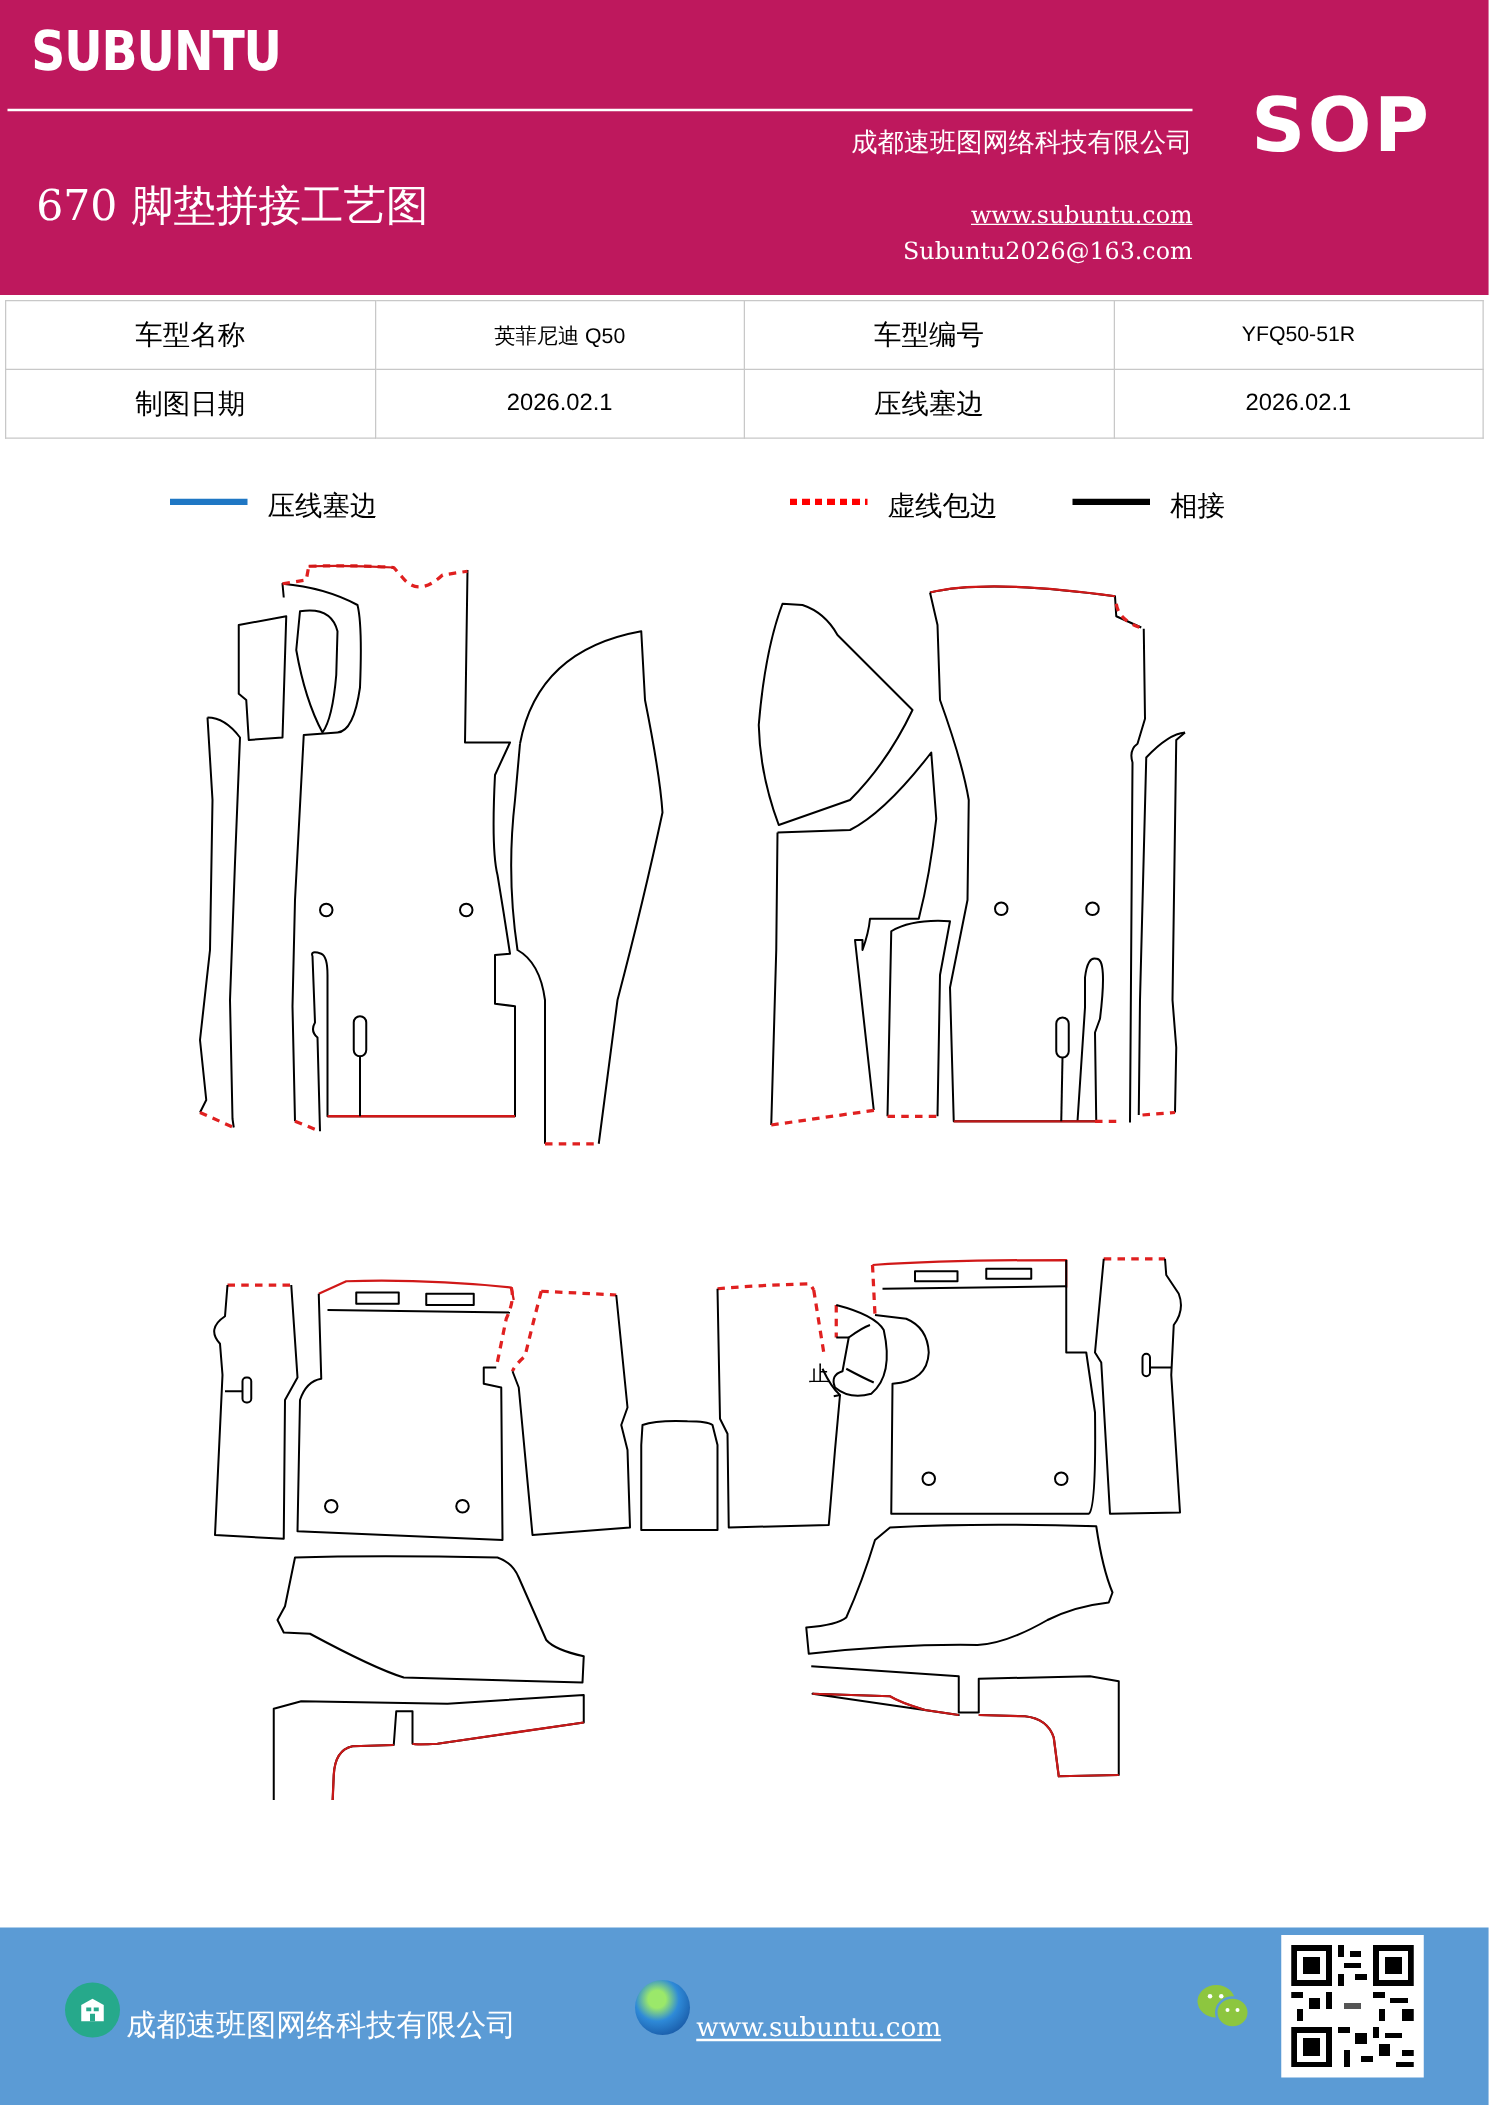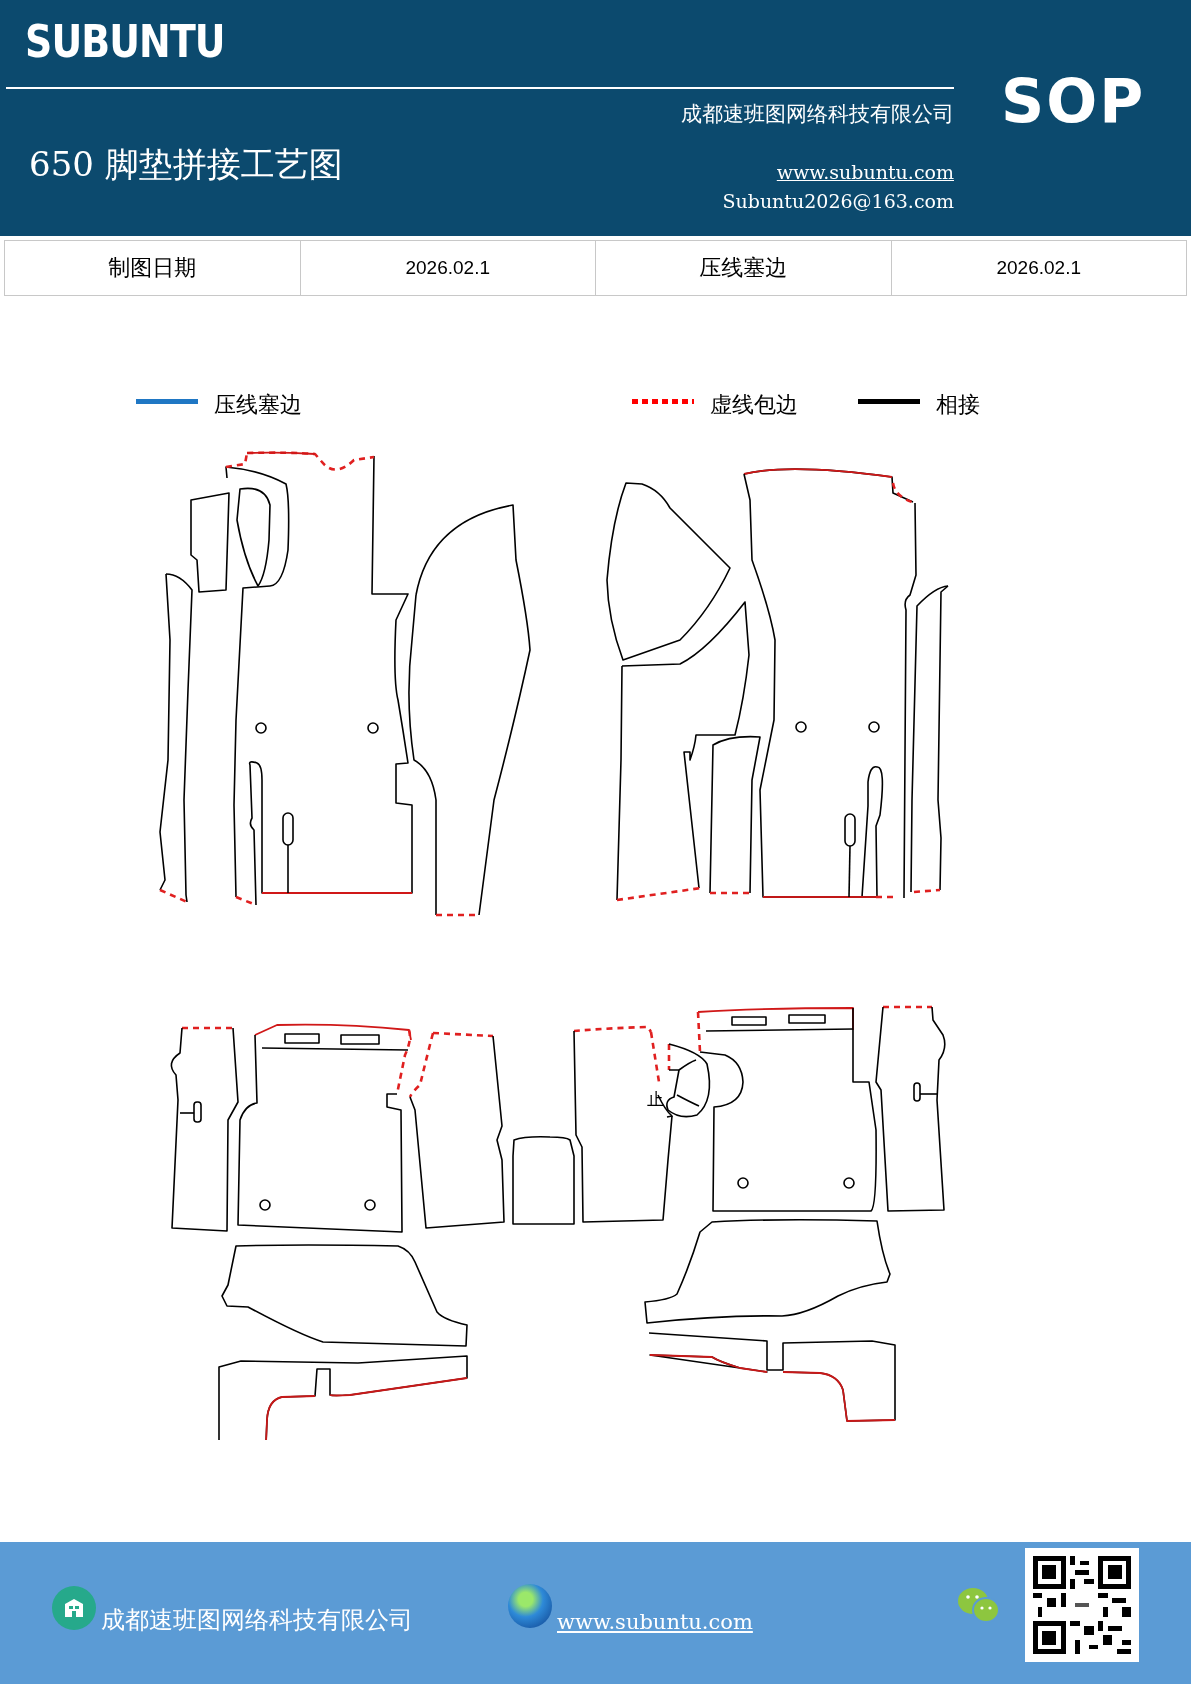--- a/index.html
+++ b/index.html
@@ -1,19 +1,19 @@
 <!DOCTYPE html>
 <html><head>
 <meta charset="utf-8">
 <style>
   * { margin: 0; padding: 0; box-sizing: border-box; }
   html, body { width: 1191px; height: 1684px; background: #ffffff; overflow: hidden; }
   body { position: relative; font-family: "DejaVu Serif", "Liberation Serif", serif; }
 
-  .header { position: absolute; left: 0; top: 0; width: 1191px; height: 236px; background: #0c4a6e; }
+  .header { position: absolute; left: 0; top: 0; width: 1191px; height: 236px; background: #be185d; }
   .brand { position: absolute; left: 25px; top: 16px; font-family: "DejaVu Sans", "Liberation Sans", sans-serif; font-weight: bold; font-size: 44px; color: #ffffff; letter-spacing: -1px; transform: scaleX(0.86); transform-origin: left top; }
   .rule { position: absolute; left: 6px; top: 87px; width: 948px; height: 2px; background: #ffffff; }
   .title { position: absolute; left: 29px; top: 142px; font-size: 34px; color: #ffffff; }
   .company { position: absolute; right: 237px; top: 100px; font-size: 21px; color: #ffffff; white-space: nowrap; }
   .site { position: absolute; right: 237px; top: 161px; font-size: 19px; color: #ffffff; text-decoration: underline; white-space: nowrap; }
   .mail { position: absolute; right: 237px; top: 190px; font-size: 19px; color: #ffffff; white-space: nowrap; }
   .sop { position: absolute; left: 1001px; top: 66px; font-family: "DejaVu Sans", "Liberation Sans", sans-serif; font-weight: bold; font-size: 60px; color: #ffffff; letter-spacing: 2px; }
 
   .info { position: absolute; left: 4px; top: 240px; width: 1183px; border-collapse: collapse; table-layout: fixed; }
   .info td { border: 1.5px solid #c8c8c8; height: 55px; text-align: center; vertical-align: middle; color: #000; }
@@ -36,29 +36,35 @@
   .f-site { position: absolute; left: 557px; top: 1610px; font-size: 21px; color: #ffffff; text-decoration: underline; white-space: nowrap; }
   .f-wechat { position: absolute; left: 956px; top: 1585px; width: 46px; height: 40px; }
   .f-qr { position: absolute; left: 1025px; top: 1548px; width: 114px; height: 114px; background: #ffffff; padding: 8px; }
 </style>
 </head>
 <body>
 
 <div class="header">
   <div class="brand">SUBUNTU</div>
   <div class="rule"></div>
-  <div class="title">650 脚垫拼接工艺图</div>
+  <div class="title">670 脚垫拼接工艺图</div>
   <div class="company">成都速班图网络科技有限公司</div>
   <div class="site">www.subuntu.com</div>
   <div class="mail">Subuntu2026@163.com</div>
   <div class="sop">SOP</div>
 </div>
 
 <table class="info">
   <tbody>
+      <tr>
+    <td class="lbl">车型名称</td>
+    <td class="val sm">英菲尼迪 Q50</td>
+    <td class="lbl">车型编号</td>
+    <td class="val sm">YFQ50-51R</td>
+  </tr>
   <tr>
     <td class="lbl">制图日期</td>
     <td class="val">2026.02.1</td>
     <td class="lbl">压线塞边</td>
     <td class="val">2026.02.1</td>
   </tr>
 </tbody>
   </table>
 
 <div class="legend">

